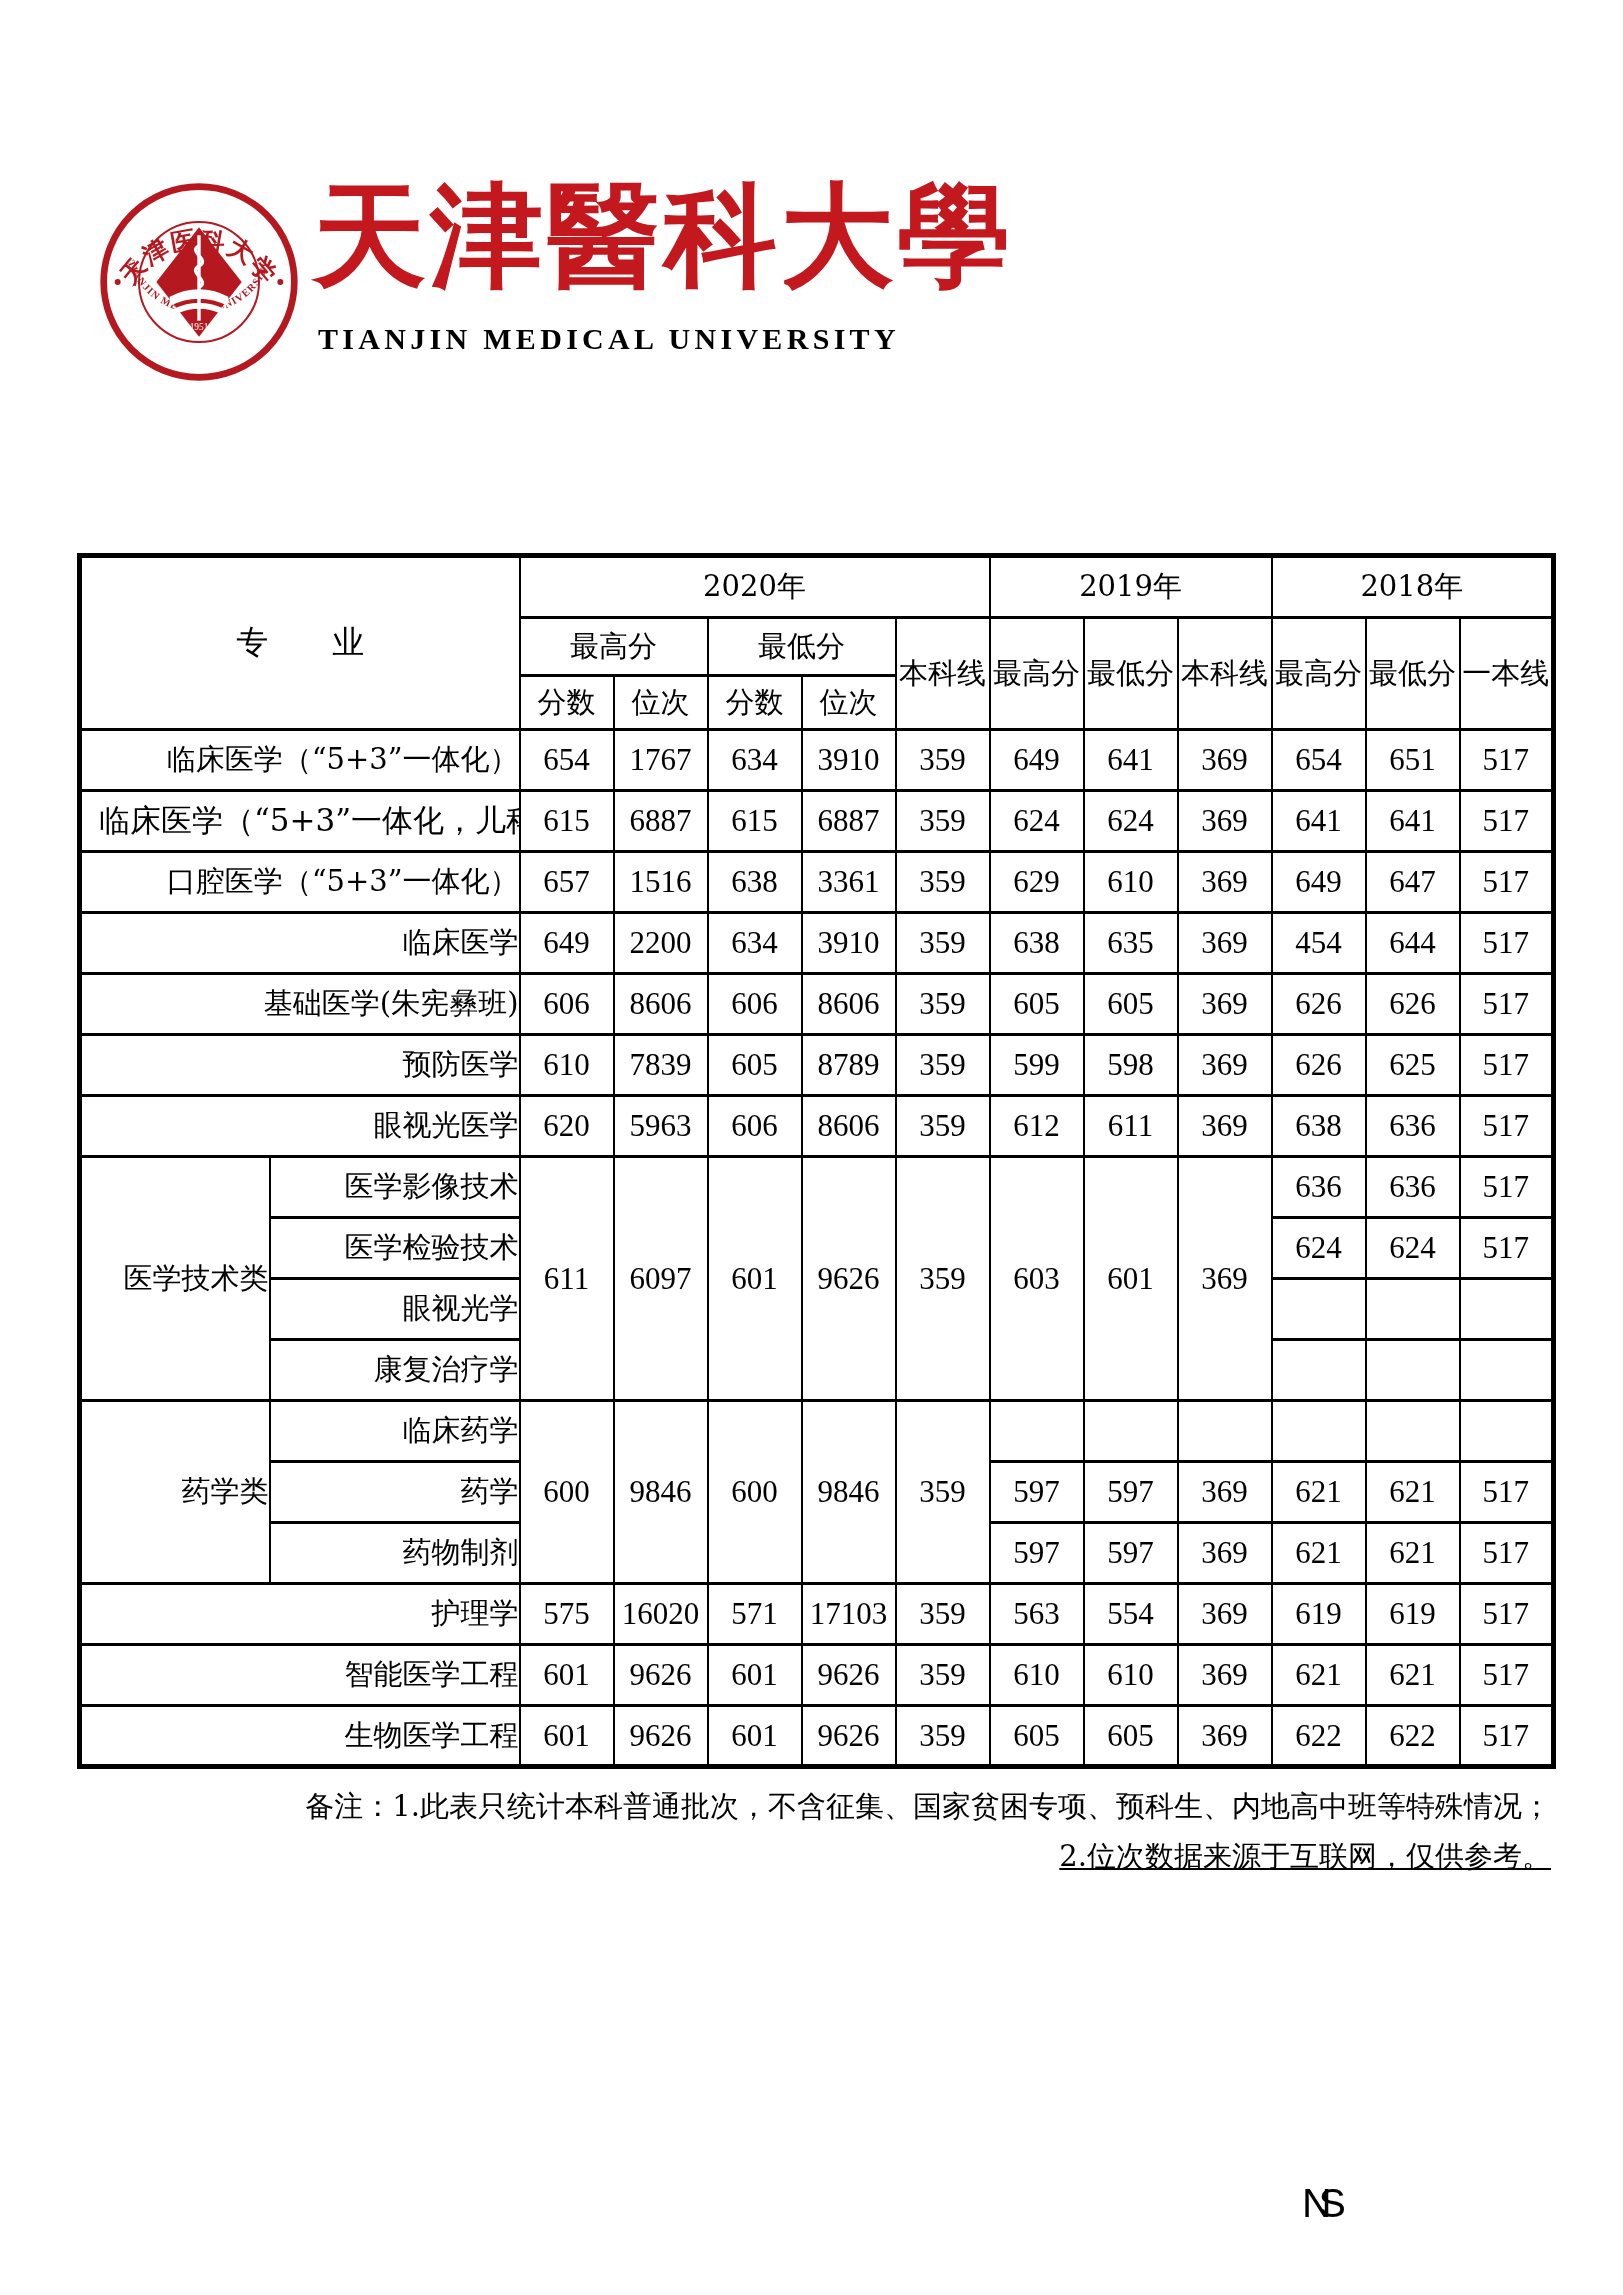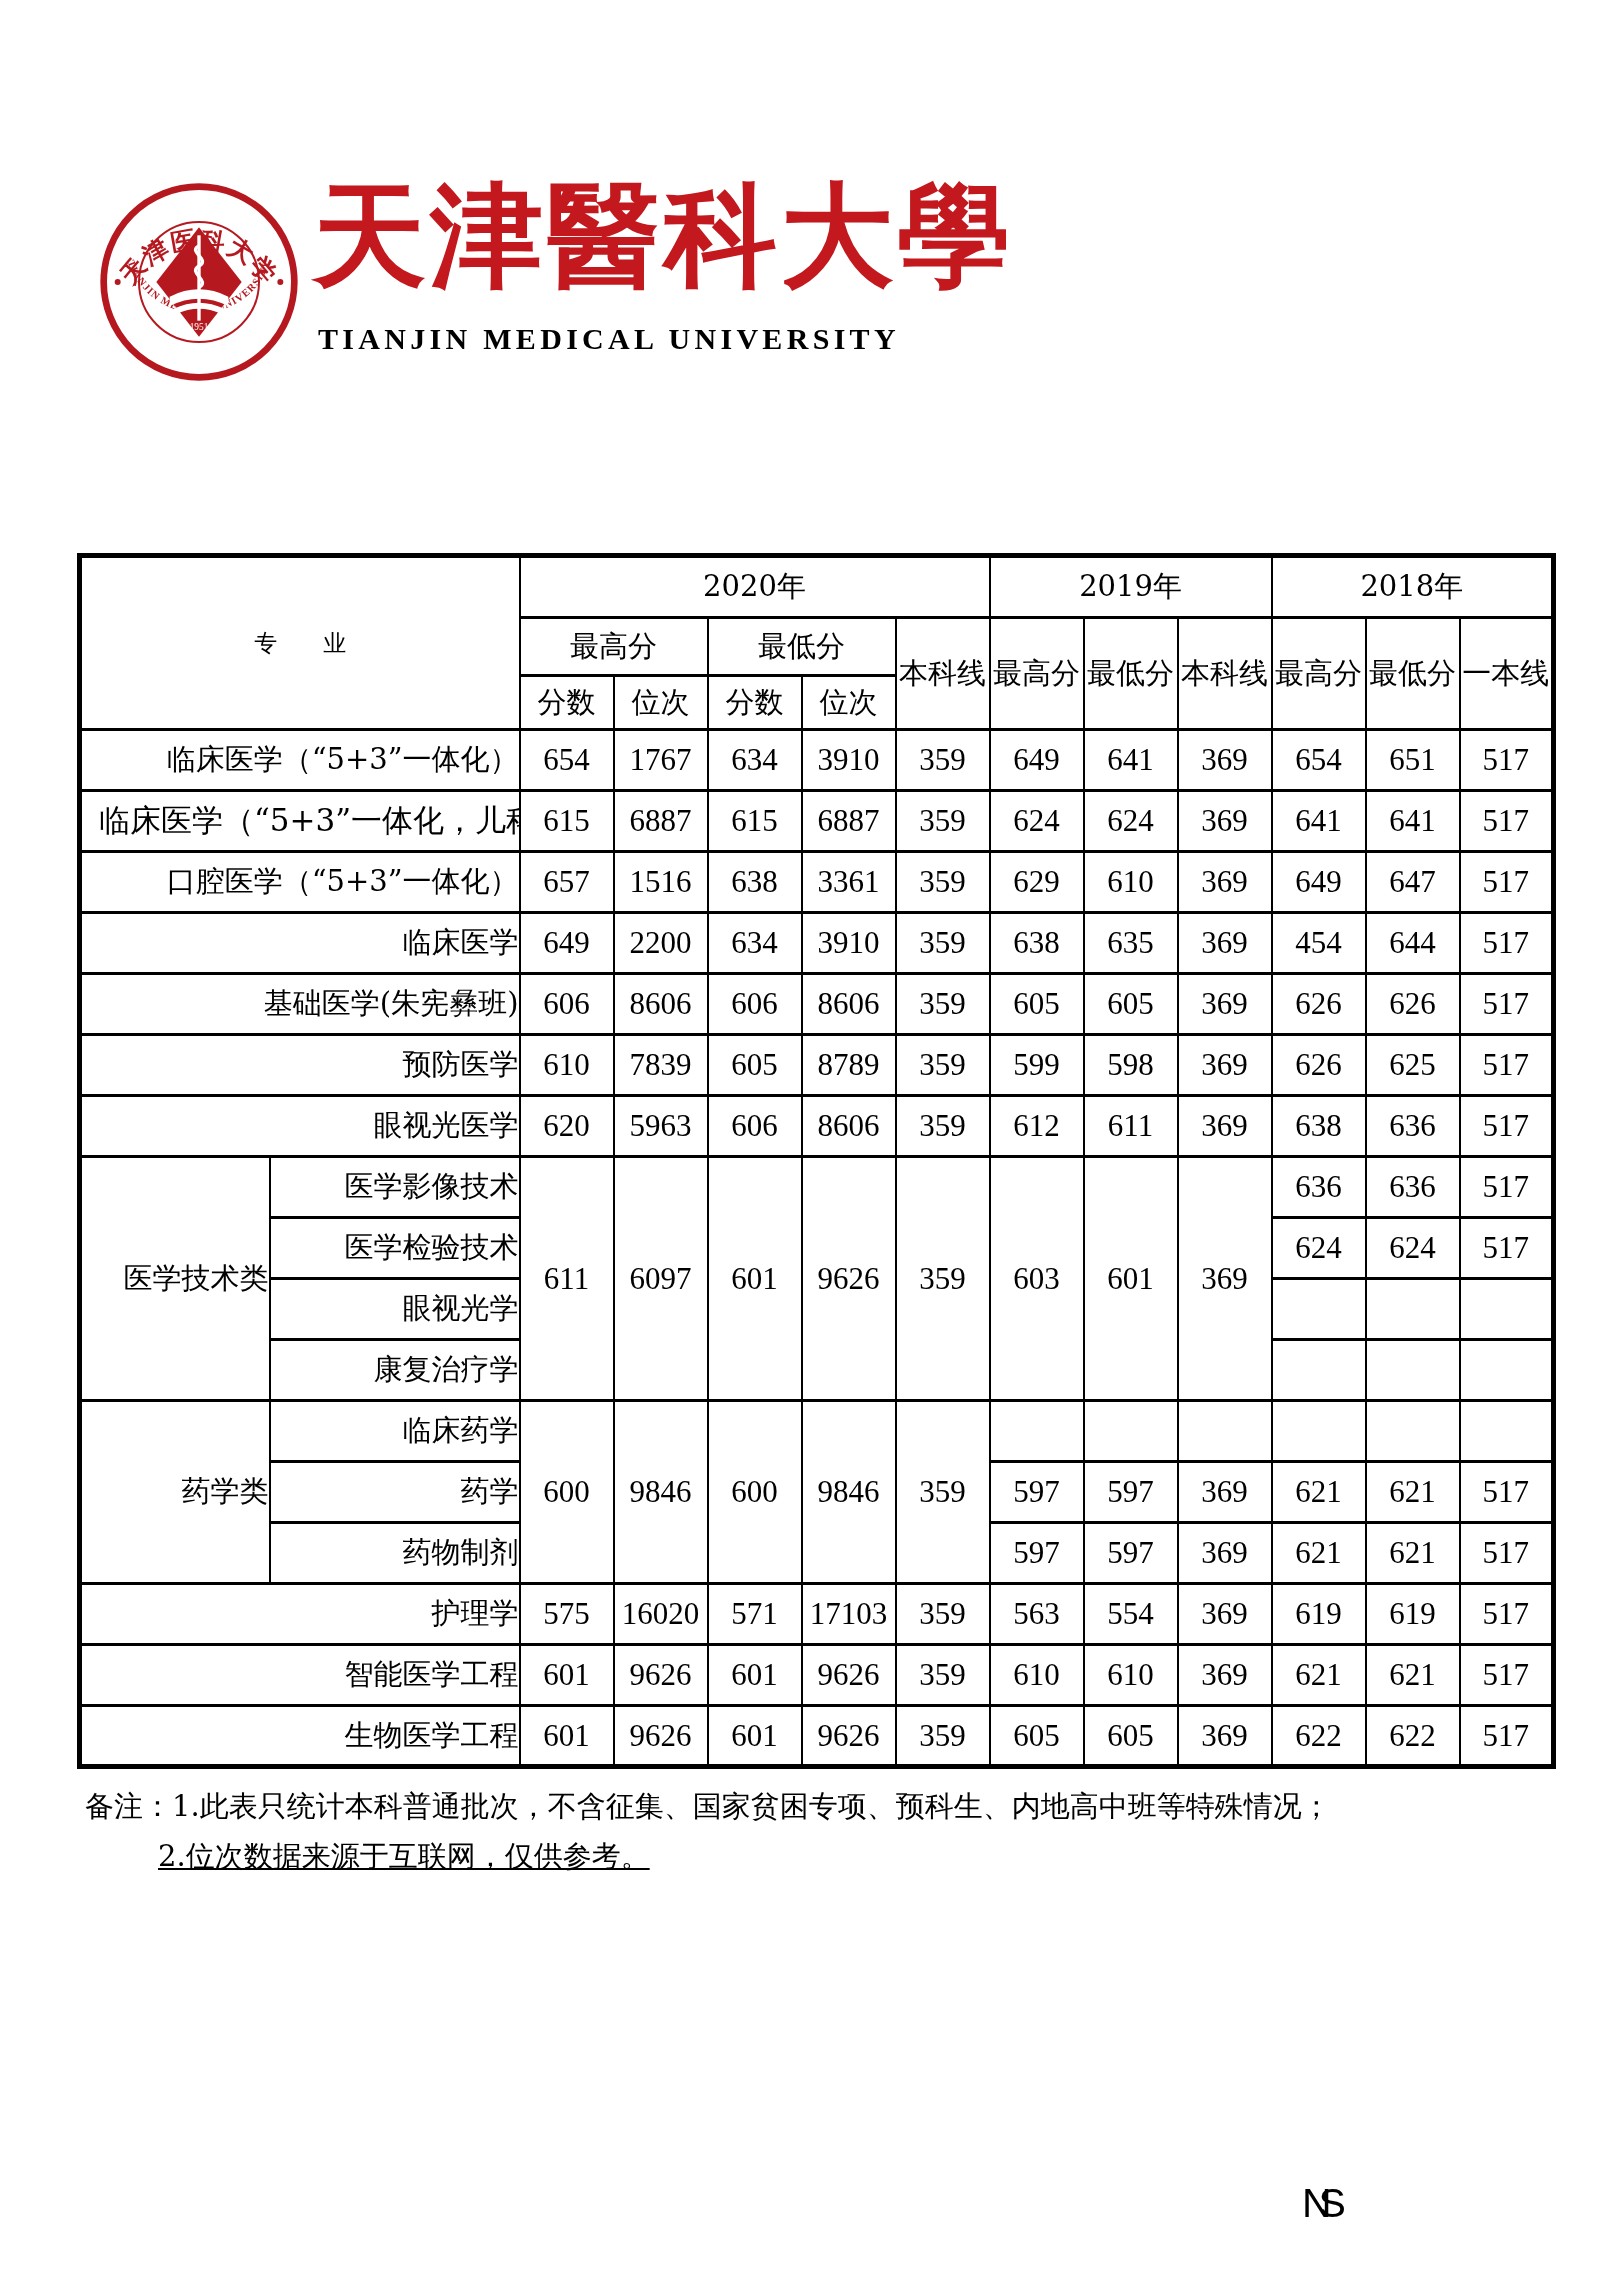--- a/index.html
+++ b/index.html
@@ -49,36 +49,37 @@
     padding:0; overflow:hidden;
   }
   table.score thead tr.r1 { height:62px; }
   table.score thead tr.r2 { height:58px; }
   table.score thead tr.r3 { height:54px; }
   table.score tbody tr { height:61px; }
   table.score th {
     font-weight:normal; font-size:29px;
     font-family:"DejaVu Serif","Liberation Serif",serif;
   }
-  table.score th.major-h { font-size:23px; }
+  table.score th.major-h { font-size:32px; }
   table.score td.value {
     font-size:31px; font-family:"Liberation Serif","DejaVu Serif",serif;
   }
   table.score td.major {
     text-align:right; padding-left:17px; font-size:29px;
     font-family:"DejaVu Serif","Liberation Serif",serif;
     white-space:nowrap;
   }
   table.score td.major.small { font-size:31px; }
 
   
   .notes {
     position:absolute; left:85px; top:1781px; width:1466px;
     font-size:29px; line-height:50px;
     font-family:"DejaVu Serif","Liberation Serif",serif;
+    text-align:right;
   }
   .notes .line2 { padding-left:73px;text-decoration:underline; }
 
   
   .corner-mark {
     position:absolute; left:1302px; top:2180px;
     font-size:41px; font-family:"Liberation Sans","DejaVu Sans",sans-serif;
     color:#000; white-space:nowrap;
   }
   .corner-mark .s { margin-left:-13px; }

